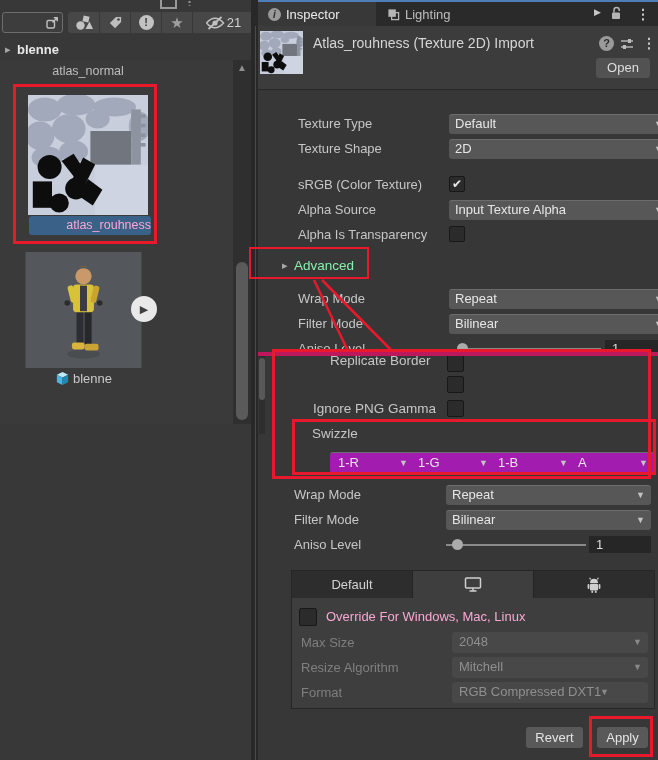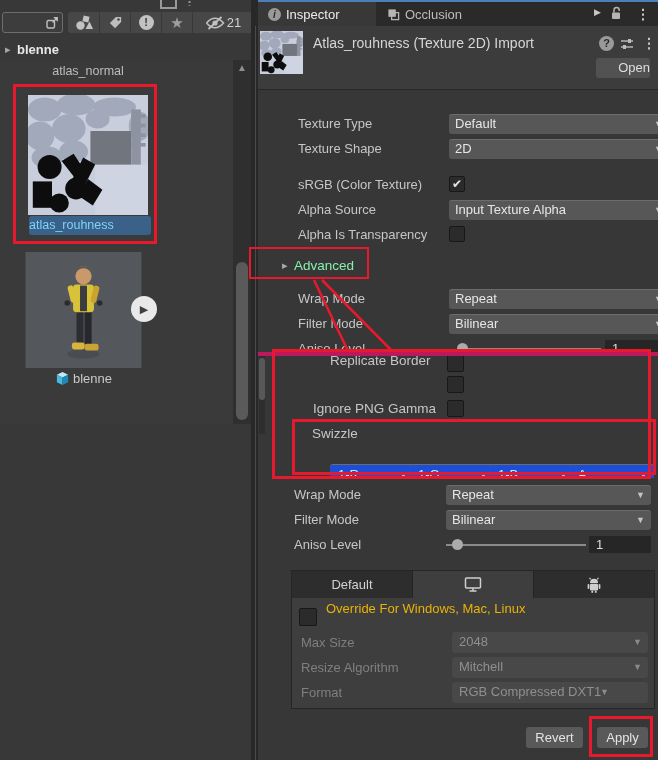--- a/index.html
+++ b/index.html
@@ -27,21 +27,21 @@
   .star{color:#9e9e9e;font-size:15px;line-height:15px;}
   .cnt{color:#d2d2d2;font-size:13px;margin-left:2px;}
   .treerow{position:absolute;left:0;top:40px;width:251px;height:20px;}
   .treearrow{position:absolute;left:5px;top:3px;color:#a8a8a8;font-size:11px;}
   .treetxt{position:absolute;left:17px;top:2px;font-weight:bold;color:#e8e8e8;font-size:13px;}
   .gridarea{position:absolute;left:0;top:60px;width:233px;height:364px;background:#3a3a3a;}
   .grouplabel{position:absolute;left:0;top:4px;width:176px;text-align:center;
     color:#bdbdbd;font-size:12.5px;}
   .texthumb{position:absolute;left:28px;top:35px;width:120px;height:120px;}
   .selpill{position:absolute;left:29px;top:156px;width:122px;height:19px;border-radius:3px;
-    color:#7dd3fc;font-size:12.5px;text-align:left;line-height:19px;}
+    color:#f9a8d4;font-size:12.5px;text-align:right;line-height:19px;}
   .charthumb{position:absolute;left:25px;top:192px;width:117px;height:116px;}
   .playbtn{position:absolute;left:131px;top:236px;width:26px;height:26px;border-radius:50%;
     background:#e9e9e9;color:#3f3f3f;font-size:11px;text-align:center;line-height:26px;}
   .caption{position:absolute;left:55px;top:311px;display:flex;align-items:center;gap:3px;
     color:#c9c9c9;font-size:13px;}
   .vscroll{position:absolute;left:233px;top:60px;width:18px;height:364px;background:#2f2f2f;}
   .vscroll .up{position:absolute;left:0;top:2px;width:18px;text-align:center;
     color:#8f8f8f;font-size:10px;}
   .vscroll .thumb{position:absolute;left:3px;top:202px;width:12px;height:158px;
     background:#5a5a5a;border-radius:6px;}
@@ -60,21 +60,21 @@
     font-size:10px;font-weight:bold;text-align:center;line-height:13px;font-style:italic;}
   .tabtools{position:absolute;top:5px;color:#c8c8c8;}
   .ihead{position:absolute;left:0;top:26px;width:400px;height:64px;background:#3c3c3c;
     border-bottom:1px solid #272727;box-sizing:border-box;}
   .ihead .thumb{position:absolute;left:2px;top:5px;width:43px;height:43px;}
   .ititle{position:absolute;left:55px;top:9px;font-size:14px;color:#d6d6d6;white-space:nowrap;}
   .helpcircle{position:absolute;left:341px;top:10px;width:15px;height:15px;border-radius:50%;
     background:#9a9a9a;color:#2c2c2c;font-size:11px;font-weight:bold;text-align:center;line-height:15px;}
   .kebab{color:#c4c4c4;font-size:14px;font-weight:bold;}
   .openbtn{position:absolute;left:338px;top:32px;width:54px;height:20px;background:#525252;
-    border-radius:3px;color:#dedede;text-align:right;line-height:20px;font-size:13px;}
+    border-radius:3px;color:#dedede;text-align:center;line-height:20px;font-size:13px;}
 
   .sectionA{position:absolute;left:18px;top:112px;width:400px;}
   .row{position:relative;height:25px;}
   .sp11{height:11px;} .sp7{height:7px;}
   .lbl{position:absolute;left:22px;top:4px;width:148px;height:17px;overflow:hidden;
     white-space:nowrap;color:#c6c6c6;}
   .dd{position:absolute;left:173px;top:2px;width:220px;height:20px;background:#575757;
     border-radius:3px;border-top:1px solid #6c6c6c;box-sizing:border-box;
     color:#e6e6e6;line-height:18px;padding-left:6px;}
   .dd .arr{position:absolute;right:6px;top:0;font-size:9px;color:#c4c4c4;line-height:19px;}
@@ -93,40 +93,40 @@
   .sectionA .numfield{left:329px;width:63px;}
 
   
   .overlay{position:absolute;left:0;top:352px;width:400px;height:126px;background:#373737;
     border-top:4px solid #be185d;box-sizing:border-box;overflow:hidden;z-index:5;}
   .ov-sbtrack{position:absolute;left:1px;top:0;width:6px;height:78px;background:#2e2e2e;}
   .ov-sbthumb{position:absolute;left:1px;top:2px;width:6px;height:42px;background:#585858;border-radius:3px;}
   .ovlbl{position:absolute;height:18px;overflow:hidden;white-space:nowrap;color:#c6c6c6;font-size:13.5px;}
   .ovcb{position:absolute;left:189px;width:17px;height:17px;background:#2b2b2b;
     border:1px solid #181818;border-radius:2px;box-sizing:border-box;}
-  .swdd{position:absolute;top:108px;width:84px;height:21px;background:#1d4ed8;border-radius:3px;
+  .swdd{position:absolute;top:96px;width:84px;height:21px;background:#a21caf;border-radius:3px;
     border-top:1px solid #6c6c6c;box-sizing:border-box;color:#e6e6e6;line-height:19px;padding-left:8px;}
   .swdd .arr{position:absolute;right:6px;top:0;font-size:9px;color:#c4c4c4;line-height:20px;}
 
   
   .sectionB{position:absolute;left:0;top:483px;width:400px;}
   .sectionB .lbl{left:36px;width:146px;}
   .sectionB .dd{left:188px;width:205px;}
 
   .platbox{position:absolute;left:33px;top:570px;width:364px;height:139px;background:#3e3e3e;
     border:1px solid #262626;box-sizing:border-box;}
   .plattabs{display:flex;height:27px;}
   .ptab{flex:1;display:flex;align-items:center;justify-content:center;background:#2d2d2d;
     color:#d2d2d2;border-right:1px solid #242424;}
   .ptab:last-child{border-right:none;}
   .ptab.sel{background:#3e3e3e;}
   .platcontent{position:relative;height:110px;}
   .ovr-cb{position:absolute;left:7px;top:10px;width:18px;height:18px;background:#2b2b2b;
     border:1px solid #181818;border-radius:2px;box-sizing:border-box;}
-  .ovr-lbl{position:absolute;left:34px;top:3px;color:#eab308;}
+  .ovr-lbl{position:absolute;left:34px;top:11px;color:#f9a8d4;}
   .dlbl{position:absolute;left:9px;color:#7f7f7f;}
   .ddd{position:absolute;left:160px;width:196px;height:21px;background:#484848;border-radius:3px;
     box-sizing:border-box;color:#8f8f8f;line-height:20px;padding-left:7px;}
   .ddd .arr{position:absolute;right:6px;top:0;font-size:9px;color:#8a8a8a;line-height:21px;}
   .ddd .arr.near{right:auto;left:148px;}
 
   .ibtn{position:absolute;top:727px;height:21px;background:#595959;border-radius:3px;
     color:#e4e4e4;text-align:center;line-height:21px;font-size:13px;}
   .revert{left:268px;width:57px;} .apply{left:339px;width:51px;}
 
@@ -277,21 +277,21 @@
     <div class="tabbar">
       <div class="tab active" style="left:0;width:118px">
         <span class="infocircle">i</span>
         <span>Inspector</span>
       </div>
       <div class="tab" style="left:119px;width:103px">
         <svg width="13" height="13" viewBox="0 0 14 14">
           <rect x="1.5" y="1.5" width="8" height="8" fill="#b5b5b5"></rect>
           <rect x="5" y="5" width="7.5" height="7.5" fill="none" stroke="#b5b5b5" stroke-width="1.4"></rect>
         </svg>
-        <span>Occlusion</span>
+        <span>Lighting</span>
       </div>
       <span class="tabtools" style="left:336px;font-size:9px">▶</span>
       <span class="tabtools" style="left:352px;top:4px">
         <svg width="12" height="15" viewBox="0 0 12 15">
           <rect x="2" y="6.5" width="8" height="6.5" rx="1" fill="#b5b5b5"></rect>
           <path d="M4 6.5 V4 a2.6 2.6 0 0 1 5.2 0 V5" fill="none" stroke="#b5b5b5" stroke-width="1.5"></path>
         </svg>
       </span>
       <span class="tabtools kebab" style="left:378px;top:4px">⋮</span>
     </div>

